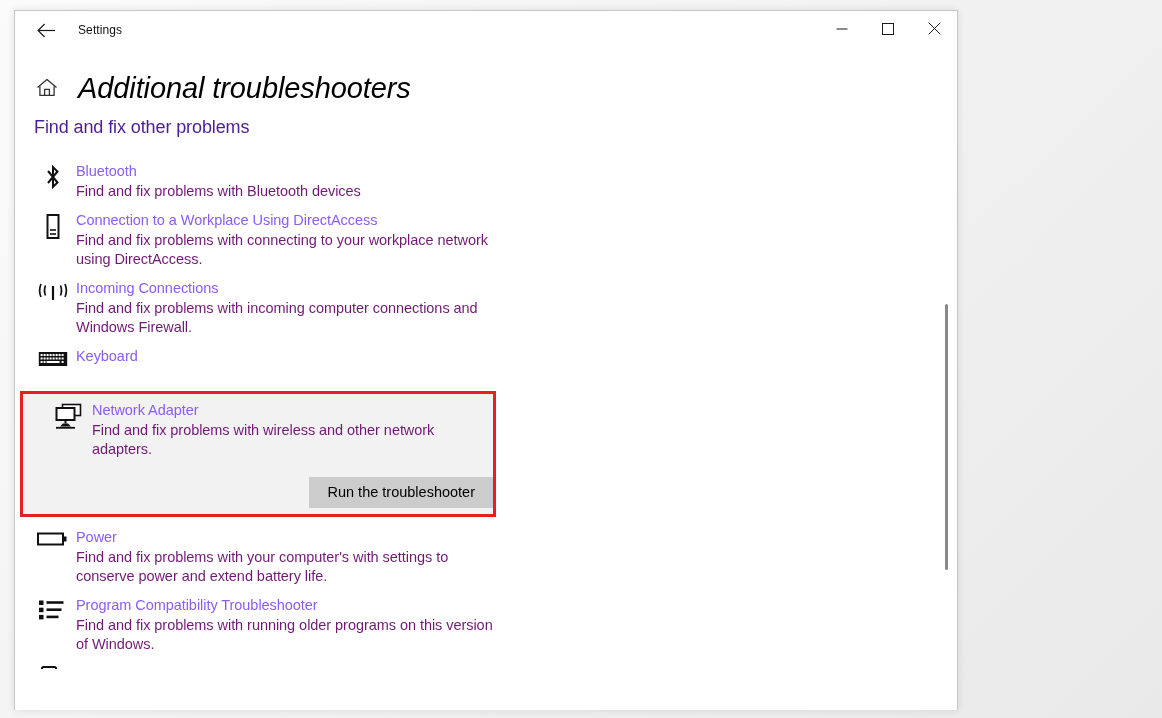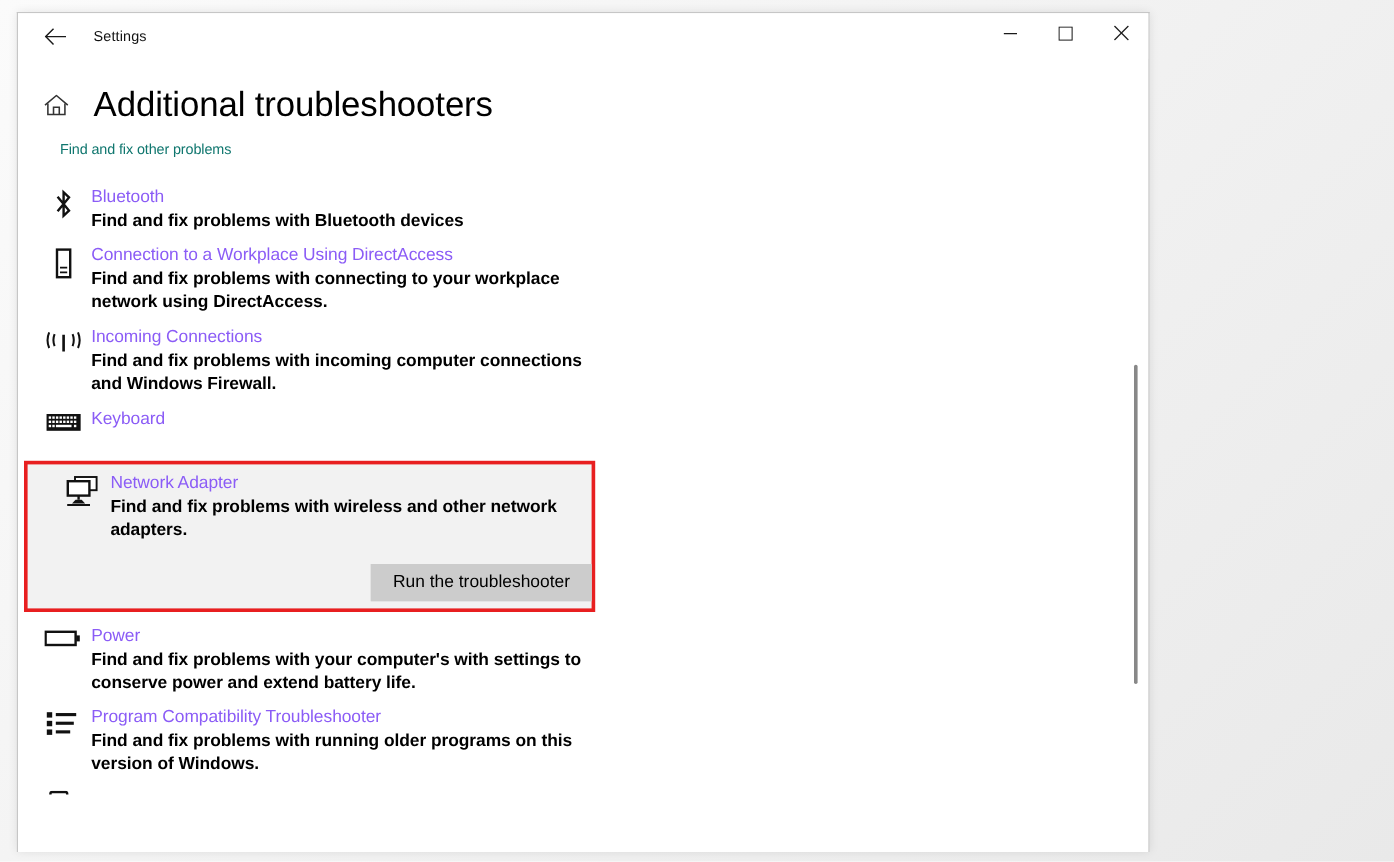--- a/index.html
+++ b/index.html
@@ -80,43 +80,44 @@
     overflow: hidden;
   }
   #header-block {
     padding-left: 19px;
     padding-top: 18px;
   }
   #title-row {
     display: flex;
     align-items: center;
     height: 42px;
+    font-style: italic;
   }
   #home-icon {
     width: 24px;
     height: 24px;
     display: flex;
     align-items: center;
     justify-content: center;
     margin-right: 19px;
     margin-left: 1px;
   }
   #page-title {
     font-size: 29px;
     font-weight: 400;
     color: #000000;
     line-height: 36px;
     letter-spacing: -0.1px;
     white-space: nowrap;
   }
   #page-subtitle {
-    font-size: 12px;
-    color: #0f766e;
+    font-size: 18px;
+    color: #4c1d95;
     margin-top: 8px;
-    margin-left: 16px;
+    margin-left: 0px;
     letter-spacing: -0.1px;
     white-space: nowrap;
   }
   
   #ts-list {
     margin-top: 19px;
     position: relative;
   }
   .ts-item {
     display: flex;
@@ -157,25 +158,24 @@
     max-width: 420px;
   }
   .ts-name {
     font-size: 14.5px;
     color: #8b5cf6;
     line-height: 19px;
     letter-spacing: -0.05px;
   }
   .ts-desc {
     font-size: 14.5px;
-    color: #000000;
+    color: #701a75;
     line-height: 19px;
     letter-spacing: -0.05px;
     margin-top: 1px;
-    font-weight: bold;
   }
   .ts-action-row {
     width: 100%;
     display: flex;
     justify-content: flex-end;
     padding-right: 1px;
     margin-top: 18px;
     margin-bottom: 6px;
   }
   #run-troubleshooter-button {

